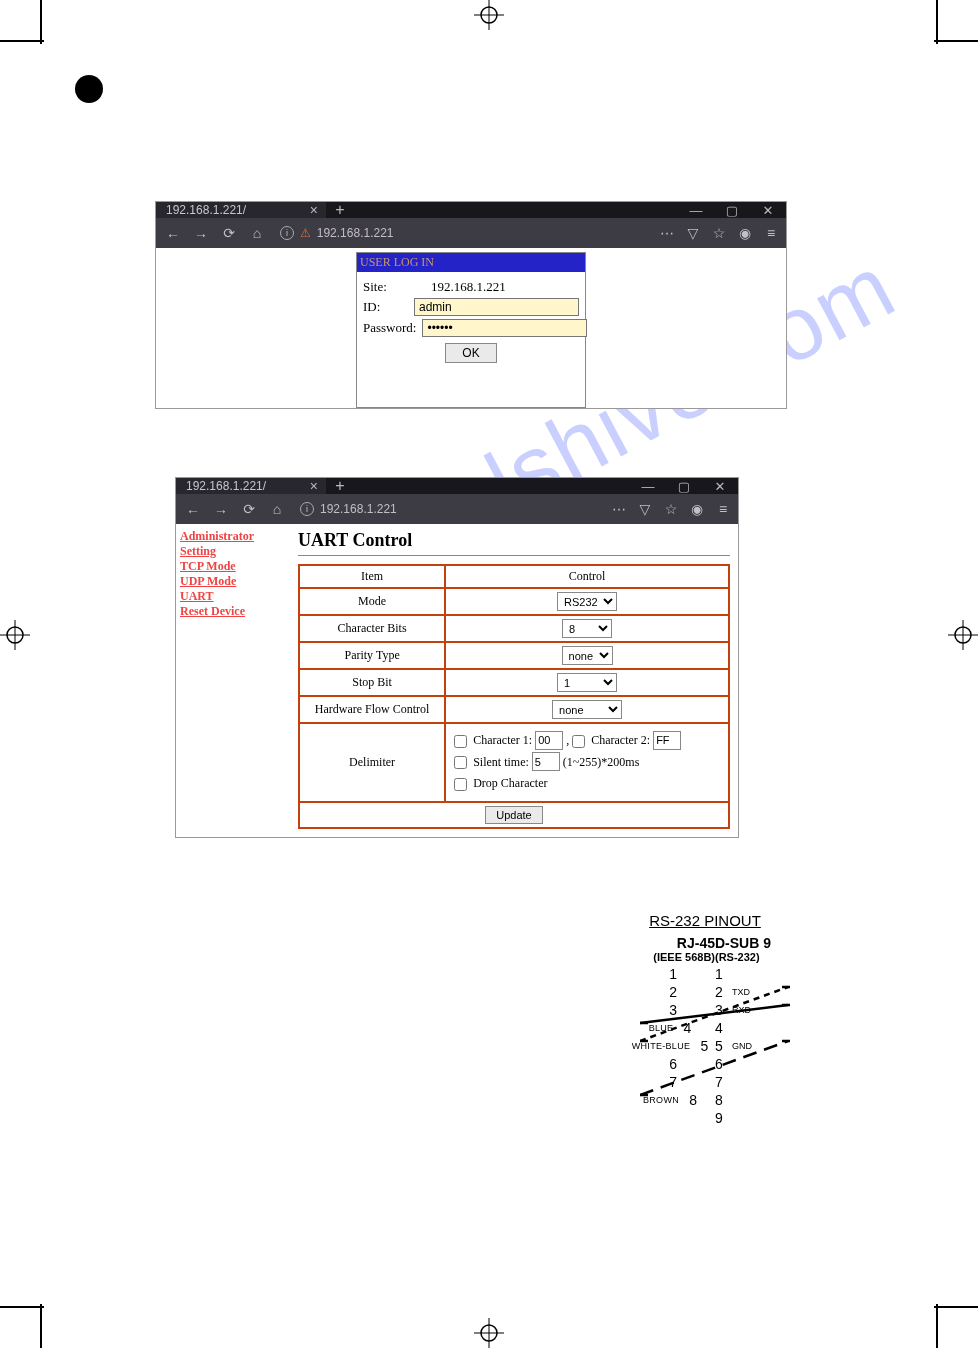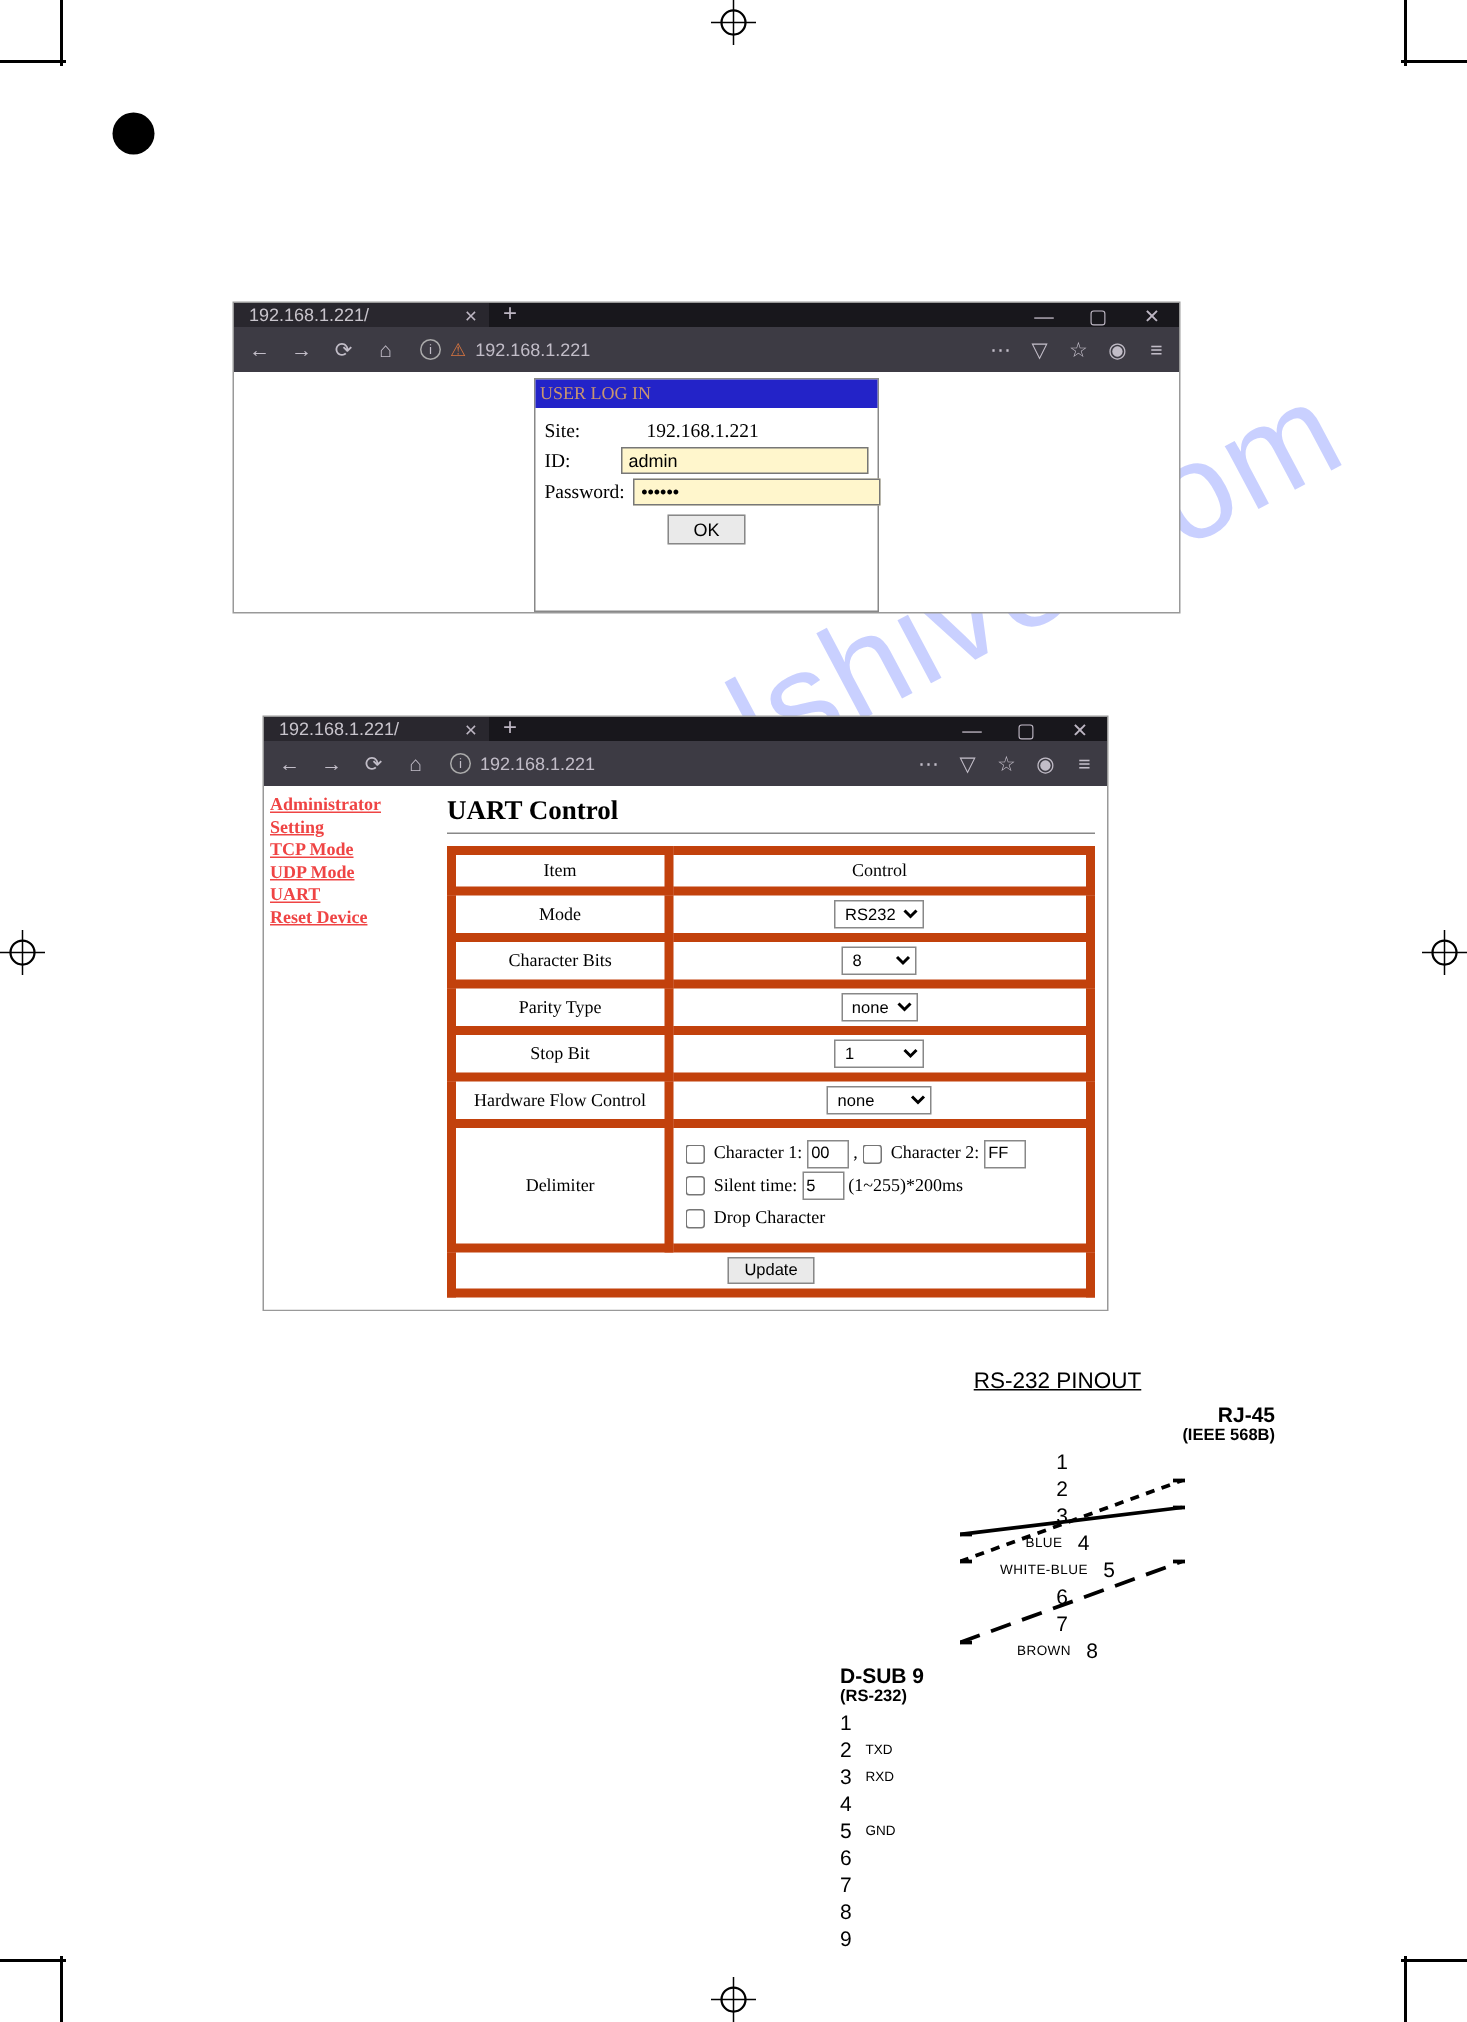--- a/index.html
+++ b/index.html
@@ -103,42 +103,42 @@
   #browser2 .content { min-height: 310px; }
   .sidebar {
     float:left; width:108px; padding:5px 4px;
     font-family:"Times New Roman",serif; font-size:12px;
   }
   .sidebar a { color:#ef4444; text-decoration:underline; display:block; font-weight:bold; line-height:1.25;}
   .mainpanel { margin-left:114px; padding:6px 8px 8px 8px; font-family:"Times New Roman",serif;}
   .mainpanel h2 { font-size:18px; font-weight:bold; margin-bottom:4px;}
   .mainpanel hr { border:0; border-top:1px solid #888; margin:4px 0 8px 0;}
   .uart-table { width:100%; border-collapse:collapse; font-size:12px;}
-  .uart-table th, .uart-table td { border:6px solid #c2410c; padding:3px 6px; text-align:center; vertical-align:middle;}
+  .uart-table th, .uart-table td { border:2px solid #c2410c; padding:3px 6px; text-align:center; vertical-align:middle;}
   .uart-table th { font-weight:normal; }
   .uart-table select, .uart-table input[type=text] {
     font-size:11px; border:1px solid #888; background:#fff; height:19px; padding:0 2px;
   }
   .uart-table select { min-width:50px; }
   .delim-cell { text-align:left !important; padding:6px 8px !important; line-height:1.8;}
   .delim-cell input[type=checkbox]{ margin-right:3px; vertical-align:middle;}
   .delim-cell input[type=text]{ width:28px; }
   .update-row td { text-align:center; }
   .update-row button { padding:2px 10px; background:#eaeaea; border:1px solid #888; font-size:11px;}
 
   
   .pinout {
     position:absolute;
     top: 912px;
     left: 560px;
     width: 290px;
     font-family: Arial, sans-serif;
   }
   .pinout-title { text-align:center; font-size:15px; text-decoration:underline; margin-bottom:6px;}
-  .pinout-cols { display:flex; justify-content:space-between; font-size:14px;flex-direction:column;}
+  .pinout-cols { display:flex; justify-content:center; font-size:14px;}
   .pinout-col { text-align:center; }
   .pinout-col .h1 { font-weight:bold; font-size:14px;}
   .pinout-col .h2 { font-weight:bold; font-size:11px; margin-bottom:2px;}
   .pinrow { display:flex; align-items:center; justify-content:center; height:18px;}
   .pincolor { font-size:9px; margin-right:4px; letter-spacing:.3px;}
   .pinnum { font-size:14px; font-weight:400; width:14px; text-align:right;}
   .pinlabel { font-size:9px; margin-left:3px;}
   .pinout-svg { position:absolute; top:48px; left:80px; width:150px; height:170px; }
 </style>
 </head>

